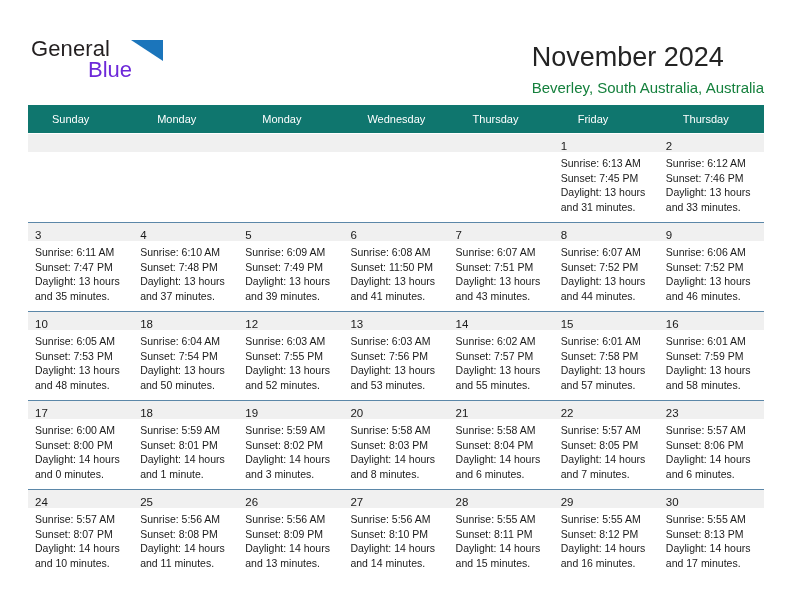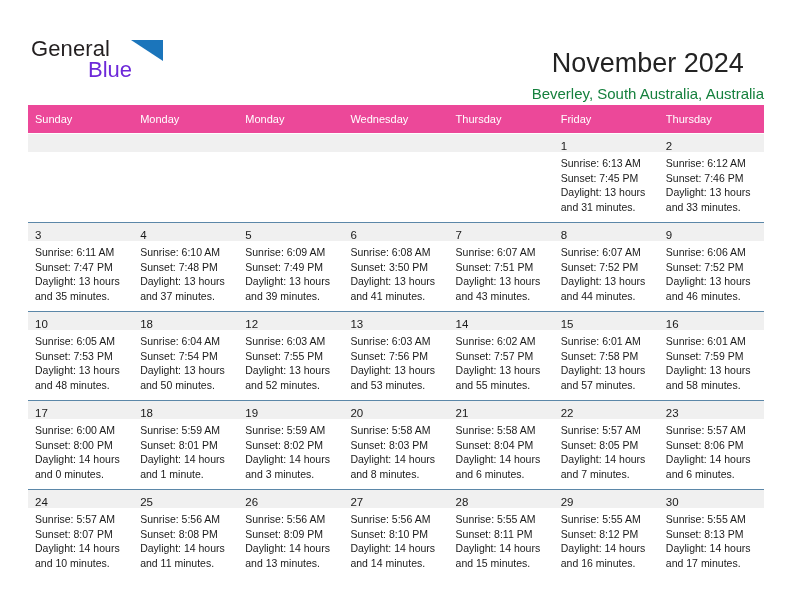--- a/index.html
+++ b/index.html
@@ -60,22 +60,22 @@
     width: 0;
     height: 0;
     border-left: 32px solid #1b75bb;
     border-bottom: 21px solid transparent;
     transform: scaleX(-1);
   }
 
   .title-wrap {
     position: absolute;
     right: 28px;
-    top: 46px;
-    text-align: center;
+    top: 40px;
+    text-align: left;
   }
   .cal-title {
     font-size: 27px;
     font-weight: normal;
     color: #232323;
     line-height: 34px;
     white-space: nowrap;
   }
   .cal-subtitle {
     font-size: 15px;
@@ -88,26 +88,26 @@
   
   .cal {
     position: absolute;
     left: 28px;
     top: 105px;
     width: 736px;
     border-collapse: collapse;
     table-layout: fixed;
   }
   .cal th {
-    background: #ec4899;
+    background: #0f766e;
     color: #ffffff;
     font-size: 11px;
     font-weight: normal;
     text-align: left;
-    padding: 5px 0 5px 7px;
+    padding: 5px 0 5px 24px;
     height: 18px;
     vertical-align: middle;
     border: none;
   }
   .cal td {
     vertical-align: top;
     padding: 0;
     border-top: 1px solid #5b87a8;
     height: 88px;
     background: #ffffff;
@@ -232,21 +232,21 @@
               <div class="cell-line">Sunrise: 6:09 AM</div>
               <div class="cell-line">Sunset: 7:49 PM</div>
               <div class="cell-line">Daylight: 13 hours</div>
               <div class="cell-line">and 39 minutes.</div>
             </div>
           </td>
           <td>
             <div class="daynum-band"><span class="daynum">6</span></div>
             <div class="cell-body">
               <div class="cell-line">Sunrise: 6:08 AM</div>
-              <div class="cell-line">Sunset: 3:50 PM</div>
+              <div class="cell-line">Sunset: 11:50 PM</div>
               <div class="cell-line">Daylight: 13 hours</div>
               <div class="cell-line">and 41 minutes.</div>
             </div>
           </td>
           <td>
             <div class="daynum-band"><span class="daynum">7</span></div>
             <div class="cell-body">
               <div class="cell-line">Sunrise: 6:07 AM</div>
               <div class="cell-line">Sunset: 7:51 PM</div>
               <div class="cell-line">Daylight: 13 hours</div>

